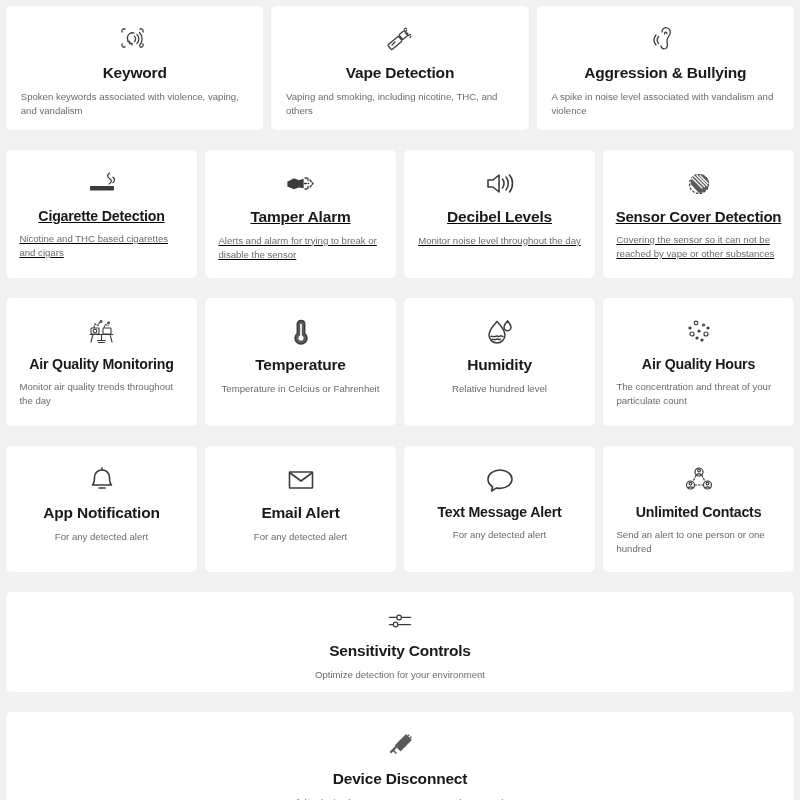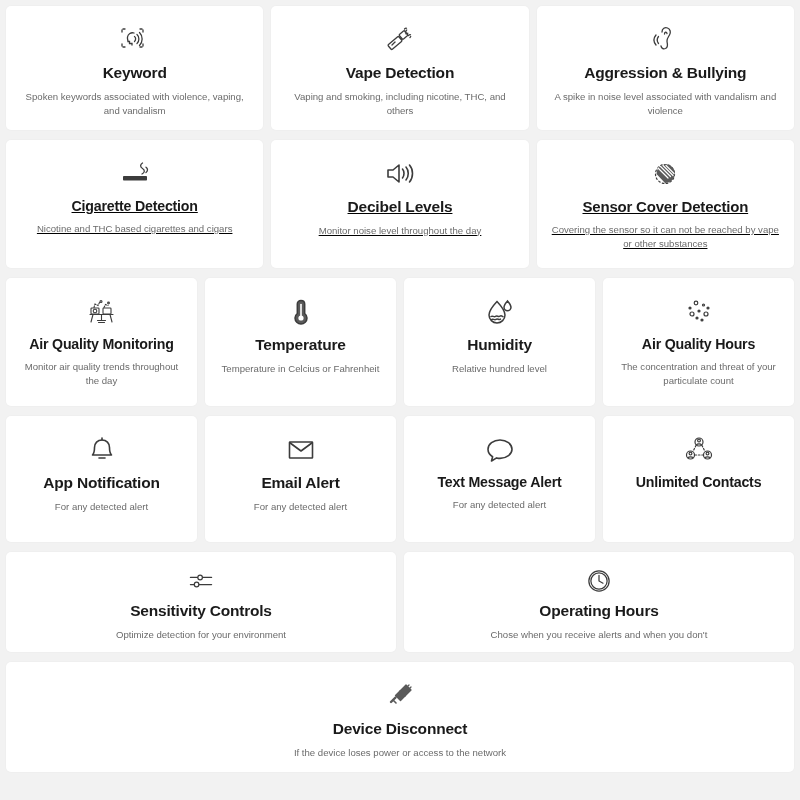--- a/index.html
+++ b/index.html
@@ -8,21 +8,21 @@
     width: 800px; height: 800px;
     background: #f2f2f2;
     font-family: "Liberation Sans", sans-serif;
     overflow: hidden;
   }
   #grid {
     width: 800px; height: 800px;
     padding: 6px 6px 4px 6px;
     display: flex;
     flex-direction: column;
-    gap: 10px;
+    gap: 20px;
   }
   .row {
     display: flex;
     gap: 8px;
     flex: 0 0 auto;
   }
   .card {
     background: #ffffff;
     border-radius: 5px;
     flex: 1 1 0;
@@ -61,21 +61,21 @@
     letter-spacing: -0.2px;
     margin-bottom: 7px;
     white-space: nowrap;
   }
   .title.shrink { font-size: 14.2px; }
   .title.shrink2 { font-size: 15px; }
 
   .desc {
     font-size: 9.6px;
     color: #6b6b6b;
-    text-align: center;
+    text-align: left;
     line-height: 1.45;
     max-width: 96%;
   }
 </style>
 </head>
 <body>
 
 <div id="grid">
 
   <div class="row row-1">
@@ -133,20 +133,34 @@
         <svg width="34" height="34" viewBox="0 0 34 34" fill="none" stroke="#3c3c3c" stroke-width="1.3" stroke-linecap="round">
           <rect x="5" y="19" width="24" height="4.5" rx="0.8" fill="#3c3c3c" stroke="none"></rect>
           <path d="M24 17 C27 15.5 27 13 24.5 11.5 C22 10 22 7.5 24.5 6"></path>
           <path d="M28 15.5 C30 14 30 11.5 28 10.2"></path>
         </svg>
       </div>
       <div class="title shrink">Cigarette Detection</div>
       <div class="desc">Nicotine and THC based cigarettes and cigars</div>
     </div>
 
+    <div class="card">
+      <div class="icon">
+        <svg width="34" height="34" viewBox="0 0 34 34" fill="none" stroke="#3c3c3c" stroke-width="1.3" stroke-linecap="round">
+          <path d="M4 15 L10 12 L14 13.5 L14 20 L10 21.5 L4 19 Z" fill="#3c3c3c" stroke="#3c3c3c"></path>
+          <path d="M14 14 L19 12.5 L19 20.5 L14 19.5" fill="#3c3c3c" stroke="#3c3c3c"></path>
+          <path d="M21 11 L24 11 L24 14" stroke-dasharray="2 1.6"></path>
+          <path d="M21 22 L24 22 L24 19" stroke-dasharray="2 1.6"></path>
+          <path d="M26 13 L29 16.5 L26 20" stroke-dasharray="2 1.6"></path>
+          <path d="M20.5 16.5 L24.5 16.5" stroke-dasharray="2 1.6"></path>
+        </svg>
+      </div>
+      <div class="title">Tamper Alarm</div>
+      <div class="desc">Alerts and alarm for trying to break or disable the sensor</div>
+    </div>
 
     <div class="card">
       <div class="icon">
         <svg width="34" height="34" viewBox="0 0 34 34" fill="none" stroke="#3c3c3c" stroke-width="1.6" stroke-linecap="round" stroke-linejoin="round">
           <path d="M5 13 L10 13 L16 8 L16 25 L10 20 L5 20 Z"></path>
           <path d="M19.5 12 C21.5 14.5 21.5 18.5 19.5 21"></path>
           <path d="M23 10 C26 13.5 26 19.5 23 23"></path>
           <path d="M26.5 8 C30.5 12.5 30.5 20.5 26.5 25"></path>
         </svg>
       </div>
@@ -286,20 +300,21 @@
           <path d="M6.1 24.8 C6.7 23.6 10.3 23.6 10.9 24.8"></path>
           <circle cx="25.5" cy="22" r="4"></circle>
           <circle cx="25.5" cy="20.6" r="1.4"></circle>
           <path d="M23.1 24.8 C23.7 23.6 27.3 23.6 27.9 24.8"></path>
           <path d="M14 12.5 L11 18.5" stroke-dasharray="1.6 1.8"></path>
           <path d="M20 12.5 L23 18.5" stroke-dasharray="1.6 1.8"></path>
           <path d="M13 22 L21 22" stroke-dasharray="1.6 1.8"></path>
         </svg>
       </div>
       <div class="title shrink">Unlimited Contacts</div>
+      <div class="desc">Send an alert to one person or one hundred</div>
     </div>
 
   </div>
 
   <div class="row row-5">
 
     <div class="card">
       <div class="icon">
         <svg width="30" height="30" viewBox="0 0 34 34" fill="none" stroke="#3c3c3c" stroke-width="1.4" stroke-linecap="round">
           <path d="M5 13 L13 13"></path>
@@ -307,31 +322,20 @@
           <path d="M19 13 L29 13"></path>
           <path d="M5 21 L9 21"></path>
           <circle cx="12" cy="21" r="2.6"></circle>
           <path d="M15 21 L29 21"></path>
         </svg>
       </div>
       <div class="title">Sensitivity Controls</div>
       <div class="desc">Optimize detection for your environment</div>
     </div>
 
-    <div class="card">
-      <div class="icon">
-        <svg width="30" height="30" viewBox="0 0 34 34" fill="none" stroke="#3c3c3c" stroke-width="1.4" stroke-linecap="round">
-          <circle cx="17" cy="17" r="11.5"></circle>
-          <circle cx="17" cy="17" r="9.2"></circle>
-          <path d="M17 10.5 L17 17 L21.5 19.5"></path>
-        </svg>
-      </div>
-      <div class="title">Operating Hours</div>
-      <div class="desc">Chose when you receive alerts and when you don't</div>
-    </div>
 
 
   </div>
 
   <div class="row row-6">
 
 
     <div class="card">
       <div class="icon">
         <svg width="34" height="34" viewBox="0 0 34 34" fill="none" stroke="#5a5a5a" stroke-width="1.3" stroke-linecap="round" stroke-linejoin="round">

